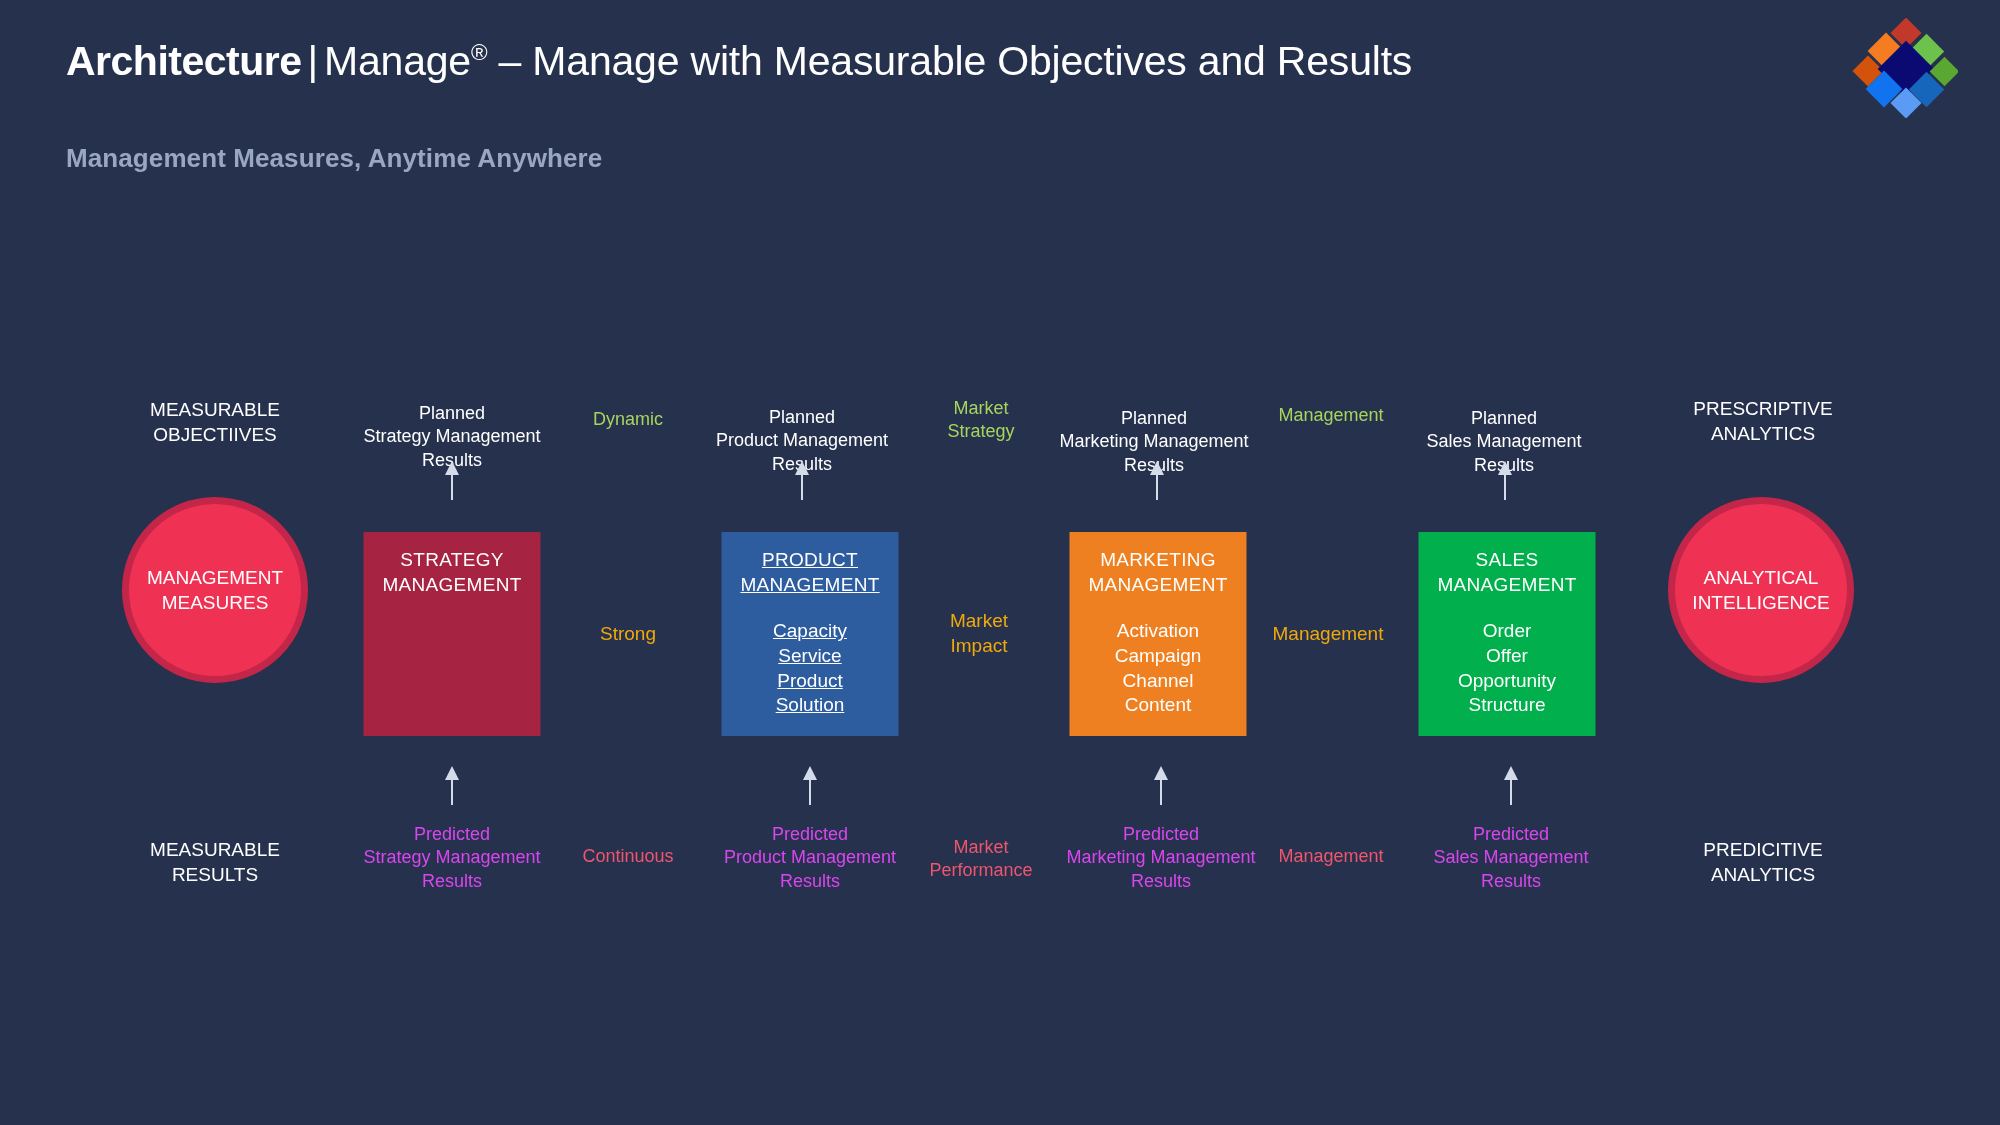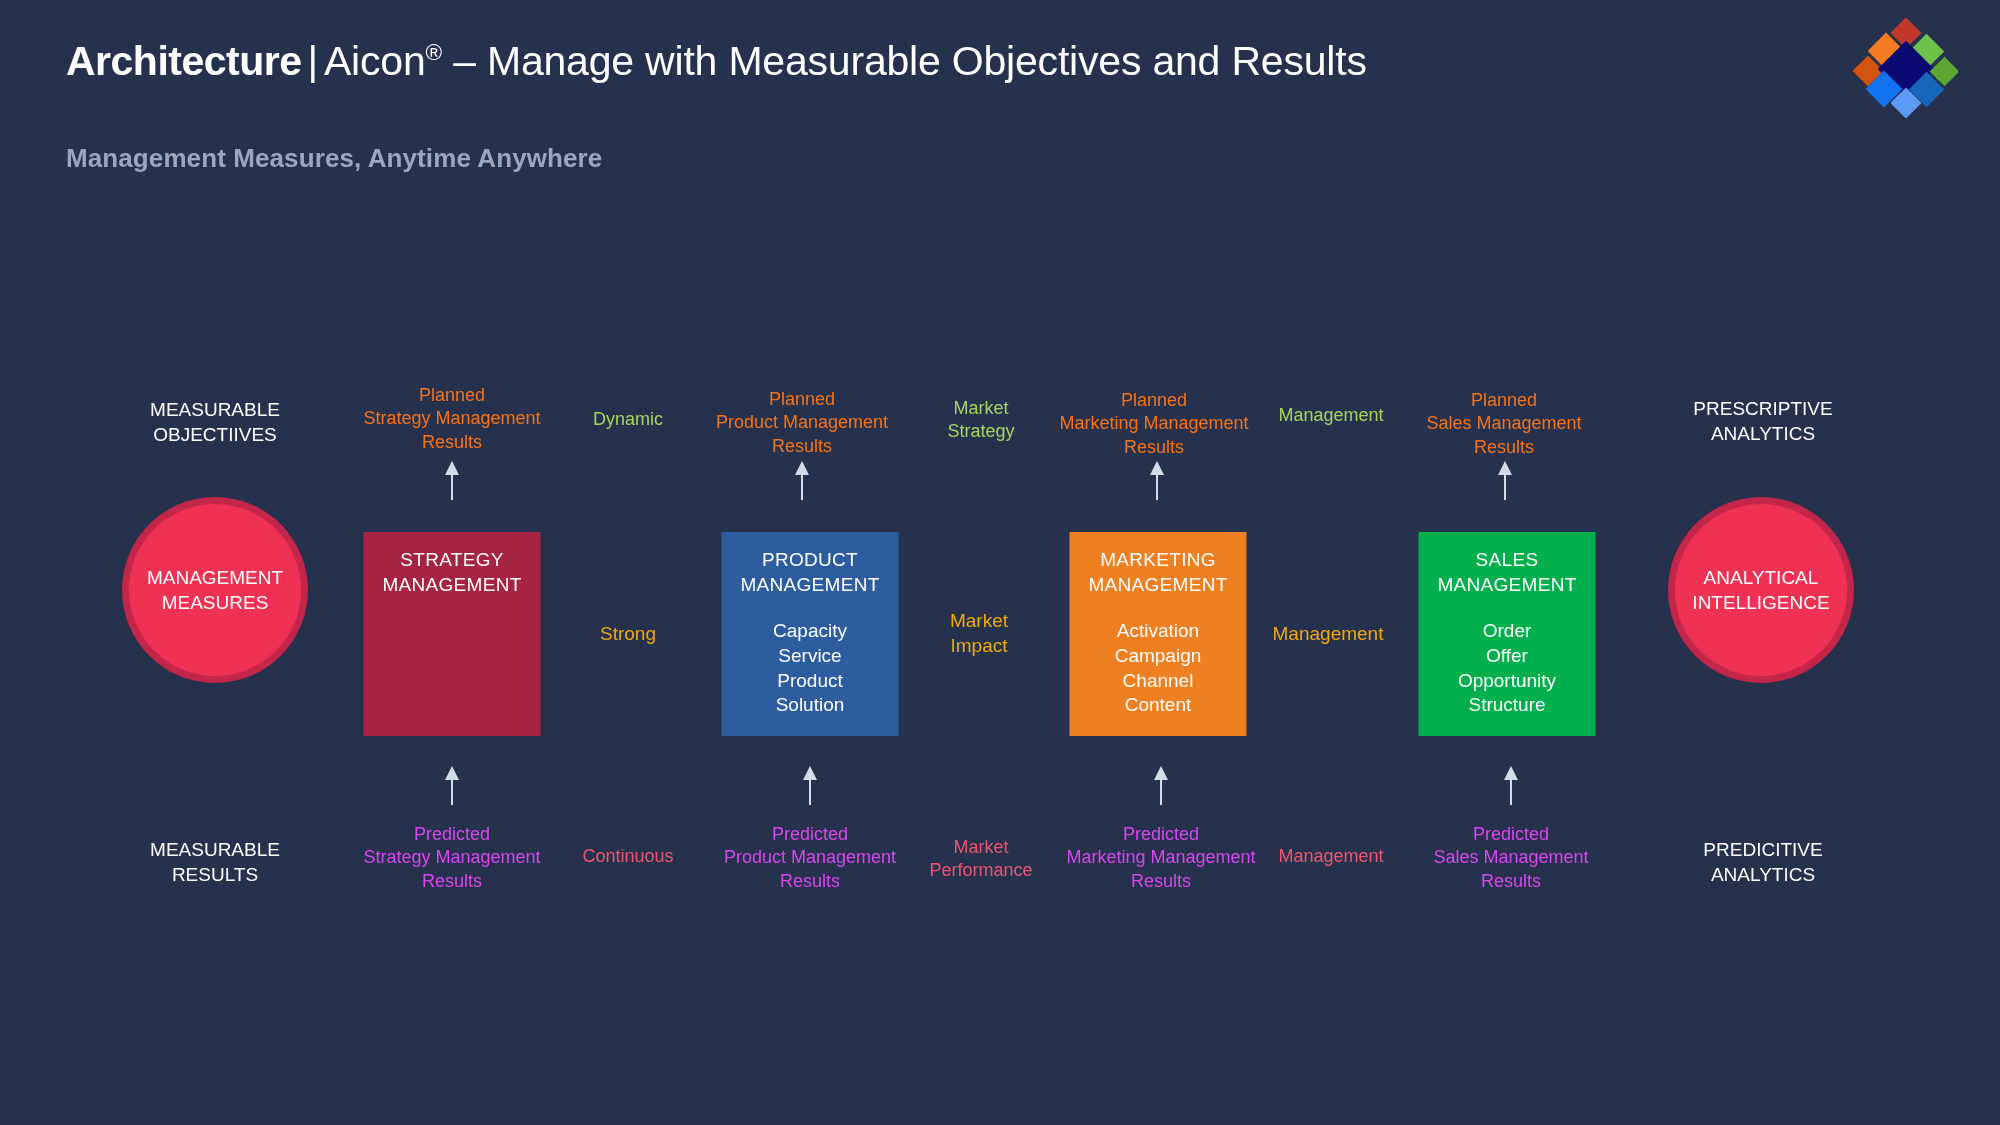--- a/index.html
+++ b/index.html
@@ -35,21 +35,21 @@
   .logo{position:absolute;left:1848px;top:18px;width:110px;height:100px;}
 
   .toplabel{
     position:absolute;
     transform:translateX(-50%);
     text-align:center;
     font-size:18px;line-height:1.30;
     white-space:nowrap;
   }
   .toplabel.white{color:#ffffff;font-size:19px;}
-  .toplabel.grey{color:#f97316;}
+  .toplabel.grey{color:#ffffff;margin-top:18px;}
   .toplabel.green{color:#a8d45e;}
 
   .botlabel{
     position:absolute;
     transform:translateX(-50%);
     text-align:center;
     font-size:18px;line-height:1.30;
     white-space:nowrap;
   }
   .botlabel.white{color:#ffffff;font-size:19px;}
@@ -109,21 +109,21 @@
     font-size:15px;color:#c2cadb;
     letter-spacing:0.6px;
   }
 </style>
 </head>
 <body style="background: rgb(38, 49, 77);">
 
 <div class="slide">
 
   <div class="title">
-    <span class="strong">Architecture</span><span class="sep">|</span><span class="rest">Aicon</span><sup>®</sup><span class="rest"> – Manage with Measurable Objectives and Results</span>
+    <span class="strong">Architecture</span><span class="sep">|</span><span class="rest">Manage</span><sup>®</sup><span class="rest"> – Manage with Measurable Objectives and Results</span>
   </div>
 
   <div class="subtitle">Management Measures, Anytime Anywhere</div>
 
   <div class="logo">
     <svg width="110" height="100" viewBox="0 0 110 100">
       <g>
         <rect x="47" y="4" width="22" height="22" transform="rotate(45 58 15)" fill="#c0392b"></rect>
         <rect x="25" y="20" width="26" height="26" transform="rotate(45 38 33)" fill="#f57c20"></rect>
         <rect x="66" y="21" width="25" height="25" transform="rotate(45 78.5 33.5)" fill="#6cc24a"></rect>
@@ -165,21 +165,21 @@
   <div class="midlabel" style="left:628px;top:634px;">Strong</div>
   <div class="botlabel red" style="left:628px;top:845px;">Continuous</div>
 
   <div class="toplabel grey" style="left:802px;top:388px;">Planned<br>Product Management<br>Results</div>
   <div class="arrow" style="left:802px;top:460px;">
     <svg width="18" height="40" viewBox="0 0 18 40">
       <line x1="9" y1="40" x2="9" y2="12" stroke="#d5dce9" stroke-width="2"></line>
       <polygon points="9,1 2,15 16,15" fill="#d5dce9"></polygon>
     </svg>
   </div>
-  <div class="box" style="left:810px;background:#2e5d9f;">
+  <div class="box" style="left:810px;background:#2e5d9f;text-decoration:underline;">
     <div class="bhead">PRODUCT<br>MANAGEMENT</div>
     <div class="blist">
         <div>Capacity</div>
         <div>Service</div>
         <div>Product</div>
         <div>Solution</div>
       </div>
   </div>
   <div class="arrow" style="left:810px;top:765px;">
     <svg width="18" height="40" viewBox="0 0 18 40">

